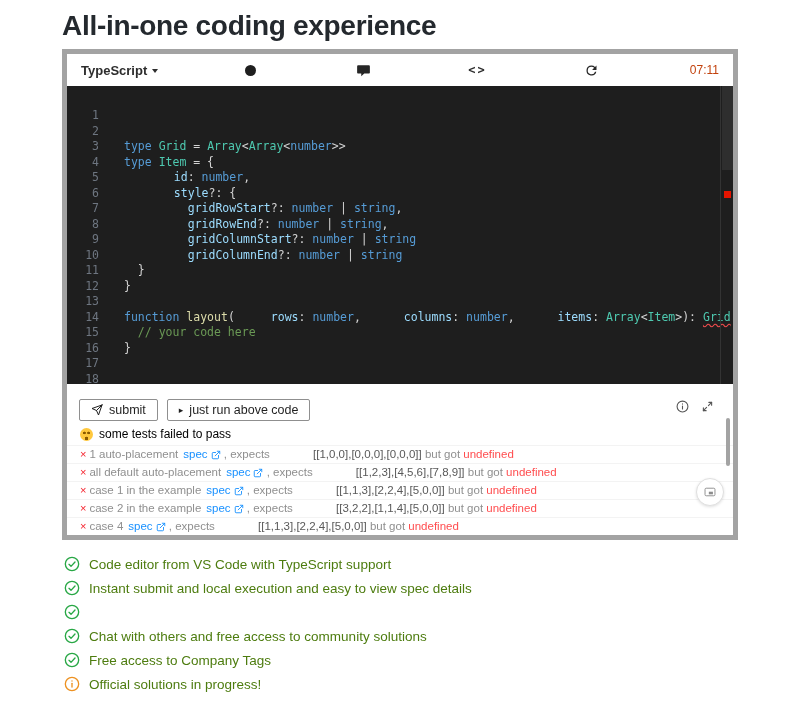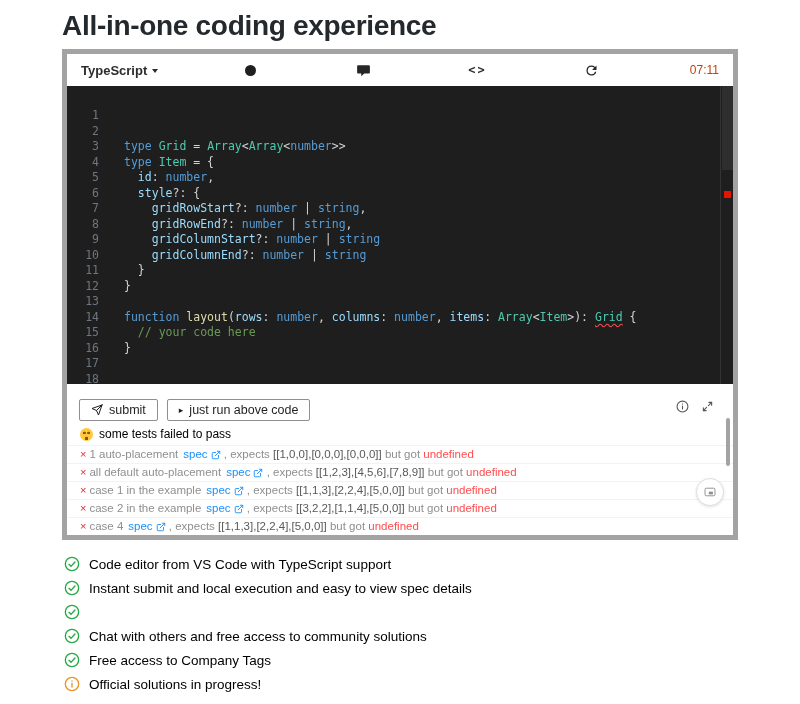--- a/index.html
+++ b/index.html
@@ -18,21 +18,21 @@
   .code-glyph{font-size:12px;font-weight:700;color:#2d2d2d;letter-spacing:2px;font-family:"DejaVu Sans Mono",monospace;}
   .timer{font-size:12px;color:#c2410c;min-width:36px;text-align:right;}
 
   
   .code-area{position:relative;height:298px;background:#1e1e1e;box-sizing:border-box;padding-top:22px;overflow:hidden;
              font-family:"DejaVu Sans Mono","Liberation Mono",monospace;font-size:11.5px;line-height:15.5px;color:#d4d4d4;}
   .code-line{white-space:pre;}
   .line-num{display:inline-block;width:32px;text-align:right;padding-right:25px;color:#6e7681;}
   .tok-kw{color:#569cd6;}
   .tok-type{color:#4ec9b0;}
-  .tok-prop{color:#9cdcfe;}
+  .tok-prop{color:#9cdcfe;margin-left:36px;}
   .tok-pln{color:#d4d4d4;}
   .tok-fn{color:#dcdcaa;}
   .tok-cmt{color:#6a9955;}
   .tok-typeerr{color:#4ec9b0;text-decoration:underline;text-decoration-style:wavy;text-decoration-color:#f14c4c;text-underline-offset:2px;}
   .ruler{position:absolute;right:0;top:0;bottom:0;width:12px;border-left:1px solid #333;}
   .scroll-thumb{position:absolute;right:0;top:0;width:11px;height:84px;background:rgba(120,120,120,0.18);cursor:pointer;}
   .err-marker{position:absolute;right:2px;top:105px;width:7px;height:7px;background:#e51400;}
 
   
   .results{position:relative;background:#fff;}
@@ -46,29 +46,29 @@
   .emoji{width:13px;height:13px;border-radius:50%;flex:none;
     background:radial-gradient(circle at 34% 38%, #8a5a00 1.1px, rgba(0,0,0,0) 1.6px),
                radial-gradient(circle at 66% 38%, #8a5a00 1.1px, rgba(0,0,0,0) 1.6px),
                radial-gradient(circle at 50% 80%, #8a5a00 1.5px, rgba(0,0,0,0) 2px),
                #ffc83d;}
   .test-row{display:flex;align-items:center;padding:2px 13px;line-height:13px;border-top:1px solid #f3f3f3;
             font-size:11.5px;color:#8f8f8f;white-space:nowrap;overflow:hidden;}
   .x-mark{color:#f5222d;margin-right:3px;font-size:11px;}
   .t-name{margin-right:5px;}
   .spec-link{color:#1890ff;display:inline-flex;align-items:center;gap:3px;cursor:pointer;}
-  .t-values{color:#595959;}
+  .t-values{color:#595959;margin-left:40px;}
   .t-got{color:#ff4d4f;}
   .v-scrollbar{position:absolute;right:3px;top:34px;width:4px;height:48px;background:#a3a3a3;border-radius:2px;cursor:pointer;}
   .pip-btn{position:absolute;right:9px;top:94px;width:26px;height:26px;border-radius:50%;border:1px solid #e0e0e0;background:#fff;
            display:flex;align-items:center;justify-content:center;box-shadow:0 1px 3px rgba(0,0,0,0.12);cursor:pointer;}
 
   
   .features{list-style:none;margin:16px 0 0;padding:0 0 0 2px;display:flex;flex-direction:column;gap:8px;}
-  .feature{display:flex;align-items:center;gap:9px;font-size:13.5px;color:#000000;}
+  .feature{display:flex;align-items:center;gap:9px;font-size:13.5px;color:#4d7c0f;}
   .f-icon{width:16px;height:16px;display:flex;flex:none;}
 </style>
 </head>
 <body>
 
 <div class="wrap">
   <h1>All-in-one coding experience</h1>
 
   <div class="card">
 

